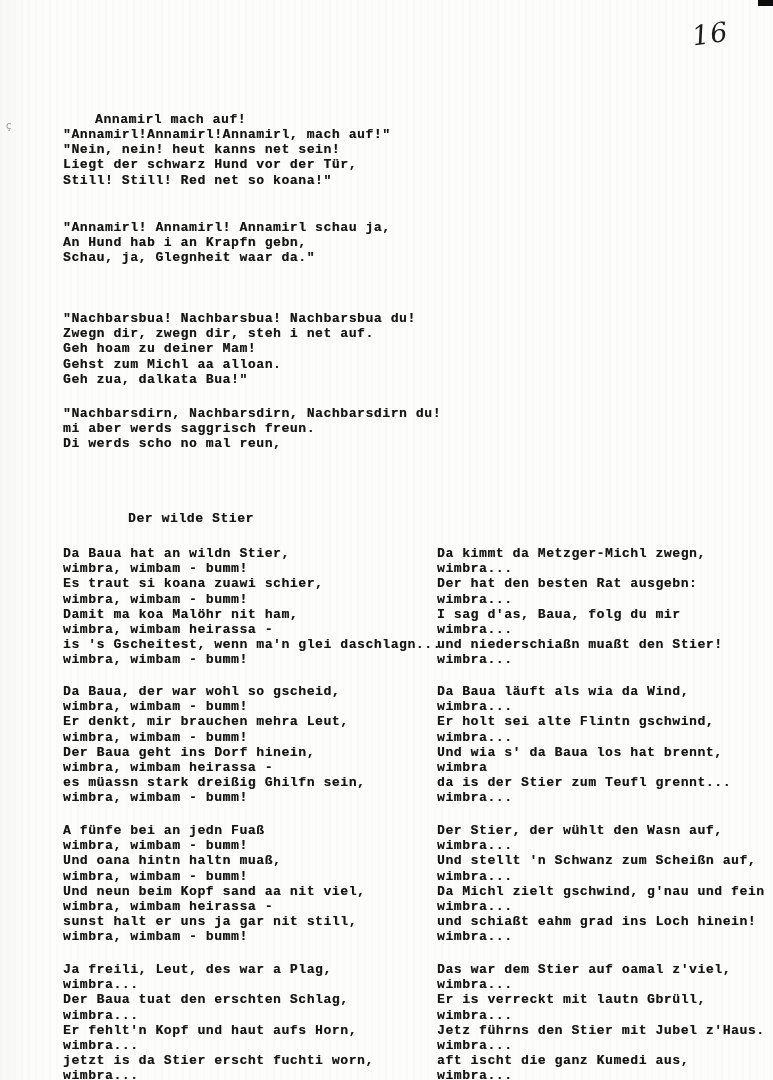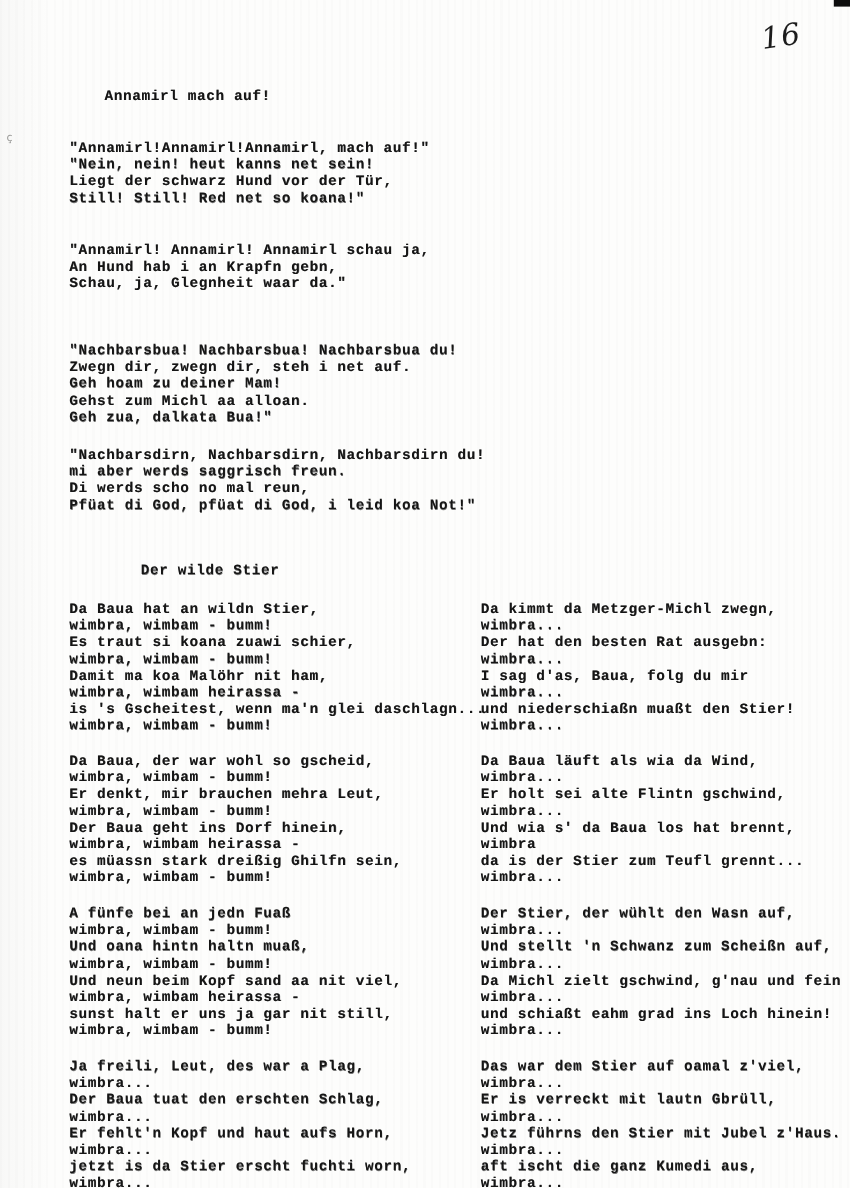--- a/index.html
+++ b/index.html
@@ -58,26 +58,26 @@
 <body>
 
 <div class="page">
 
   <div class="corner-mark"></div>
 
   <div class="handwritten">16</div>
 
   <div class="margin-artifact">ç</div>
 
-  <div class="type title" style="left:95px; top:80px">Annamirl mach auf!</div>
+  <div class="type title" style="left:95px; top:112px">Annamirl mach auf!</div>
 
   <div class="type stanza" style="left:63px; top:127px"><div class="line">"Annamirl!Annamirl!Annamirl, mach auf!"</div><div class="line">"Nein, nein! heut kanns net sein!</div><div class="line">Liegt der schwarz Hund vor der Tür,</div><div class="line">Still! Still! Red net so koana!"</div></div>
   <div class="type stanza" style="left:63px; top:220px"><div class="line">"Annamirl! Annamirl! Annamirl schau ja,</div><div class="line">An Hund hab i an Krapfn gebn,</div><div class="line">Schau, ja, Glegnheit waar da."</div></div>
   <div class="type stanza" style="left:63px; top:311px"><div class="line">"Nachbarsbua! Nachbarsbua! Nachbarsbua du!</div><div class="line">Zwegn dir, zwegn dir, steh i net auf.</div><div class="line">Geh hoam zu deiner Mam!</div><div class="line">Gehst zum Michl aa alloan.</div><div class="line">Geh zua, dalkata Bua!"</div></div>
-  <div class="type stanza" style="left:63px; top:406px"><div class="line">"Nachbarsdirn, Nachbarsdirn, Nachbarsdirn du!</div><div class="line">mi aber werds saggrisch freun.</div><div class="line">Di werds scho no mal reun,</div><div class="line">Pfüat di God, pfüat di God, i leid koa Not!"</div></div>
+  <div class="type stanza" style="left:63px; top:406px"><div class="line">"Nachbarsdirn, Nachbarsdirn, Nachbarsdirn du!</div><div class="line">mi aber werds saggrisch freun.</div><div class="line">Di werds scho no mal reun,</div></div>
 
   <div class="type title" style="left:128px; top:511px">Der wilde Stier</div>
 
   <div class="type stanza" style="left:63px; top:546px"><div class="line">Da Baua hat an wildn Stier,</div><div class="line">wimbra, wimbam - bumm!</div><div class="line">Es traut si koana zuawi schier,</div><div class="line">wimbra, wimbam - bumm!</div><div class="line">Damit ma koa Malöhr nit ham,</div><div class="line">wimbra, wimbam heirassa -</div><div class="line">is 's Gscheitest, wenn ma'n glei daschlagn...</div><div class="line">wimbra, wimbam - bumm!</div></div>
   <div class="type stanza" style="left:63px; top:684px"><div class="line">Da Baua, der war wohl so gscheid,</div><div class="line">wimbra, wimbam - bumm!</div><div class="line">Er denkt, mir brauchen mehra Leut,</div><div class="line">wimbra, wimbam - bumm!</div><div class="line">Der Baua geht ins Dorf hinein,</div><div class="line">wimbra, wimbam heirassa -</div><div class="line">es müassn stark dreißig Ghilfn sein,</div><div class="line">wimbra, wimbam - bumm!</div></div>
   <div class="type stanza" style="left:63px; top:823px"><div class="line">A fünfe bei an jedn Fuaß</div><div class="line">wimbra, wimbam - bumm!</div><div class="line">Und oana hintn haltn muaß,</div><div class="line">wimbra, wimbam - bumm!</div><div class="line">Und neun beim Kopf sand aa nit viel,</div><div class="line">wimbra, wimbam heirassa -</div><div class="line">sunst halt er uns ja gar nit still,</div><div class="line">wimbra, wimbam - bumm!</div></div>
   <div class="type stanza" style="left:63px; top:962px"><div class="line">Ja freili, Leut, des war a Plag,</div><div class="line">wimbra...</div><div class="line">Der Baua tuat den erschten Schlag,</div><div class="line">wimbra...</div><div class="line">Er fehlt'n Kopf und haut aufs Horn,</div><div class="line">wimbra...</div><div class="line">jetzt is da Stier erscht fuchti worn,</div><div class="line">wimbra...</div></div>
 
   <div class="type stanza" style="left:437px; top:546px"><div class="line">Da kimmt da Metzger-Michl zwegn,</div><div class="line">wimbra...</div><div class="line">Der hat den besten Rat ausgebn:</div><div class="line">wimbra...</div><div class="line">I sag d'as, Baua, folg du mir</div><div class="line">wimbra...</div><div class="line">und niederschiaßn muaßt den Stier!</div><div class="line">wimbra...</div></div>
   <div class="type stanza" style="left:437px; top:684px"><div class="line">Da Baua läuft als wia da Wind,</div><div class="line">wimbra...</div><div class="line">Er holt sei alte Flintn gschwind,</div><div class="line">wimbra...</div><div class="line">Und wia s' da Baua los hat brennt,</div><div class="line">wimbra</div><div class="line">da is der Stier zum Teufl grennt...</div><div class="line">wimbra...</div></div>

